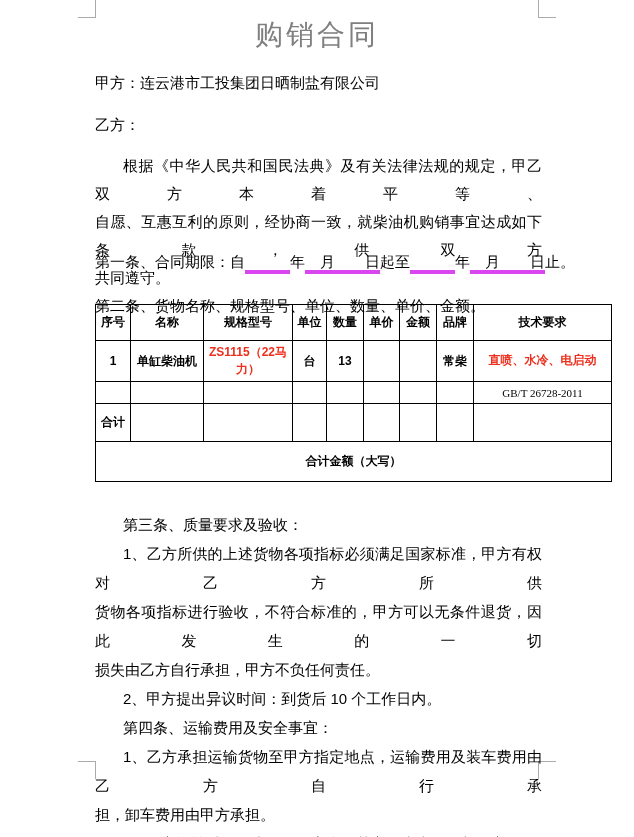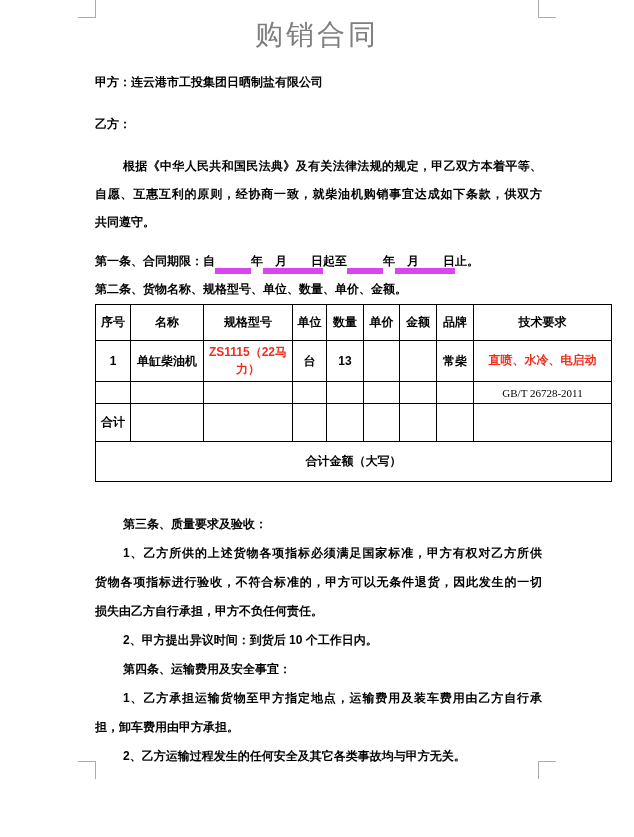--- a/index.html
+++ b/index.html
@@ -17,31 +17,31 @@
   .mark.tr{left:538px;top:0;border-left:1px solid #ababab;border-bottom:1px solid #ababab;}
   .mark.bl{left:78px;top:761px;border-right:1px solid #ababab;border-top:1px solid #ababab;}
   .mark.br{left:538px;top:761px;border-left:1px solid #ababab;border-top:1px solid #ababab;}
 
   .title{
     position:absolute;left:0;top:16px;width:634px;
     text-align:center;
     font-family:"Liberation Serif", serif;
     font-size:28px;color:#7f7f7f;letter-spacing:3px;font-weight:400;
   }
-  .bodytext{font-size:12px;font-weight:700;}
+  .bodytext{font-size:15px;font-weight:400;}
   .abs{position:absolute;left:95px;width:447px;}
   .party-a{top:74px;}
   .party-b{top:116px;}
   .preamble{top:152px;line-height:28px;}
   .clause1{top:253px;white-space:pre;}
-  .clause2{top:281px;}
+  .clause2{top:297px;}
   .line{min-height:28px;}
   .indent{text-indent:28px;}
   .just{text-align:justify;text-align-last:justify;}
-  .u{border-bottom:6px solid #d946ef;}
+  .u{border-bottom:4px solid #d946ef;}
 
   table.goods{
     position:absolute;left:95px;top:304px;
     border-collapse:collapse;table-layout:fixed;width:516px;
     font-size:12px;font-weight:700;
   }
   table.goods td{
     border:1px solid #000;text-align:center;vertical-align:middle;
     padding:1px 2px;overflow:hidden;margin-left:46px;
   }

